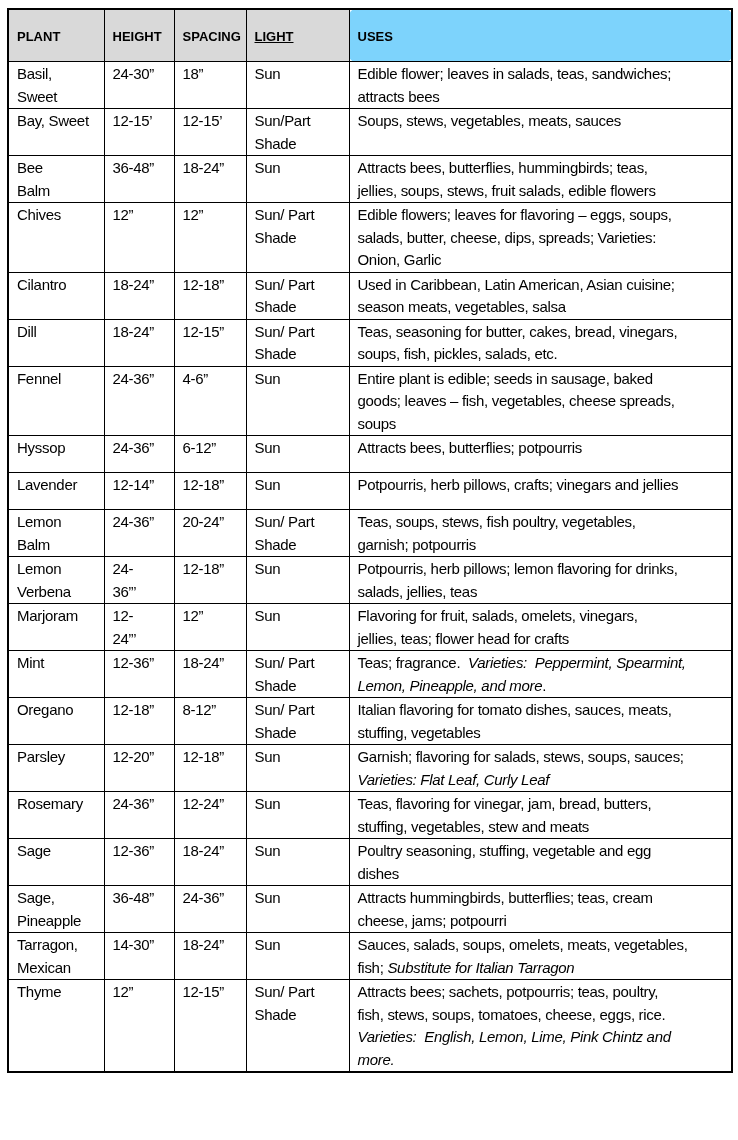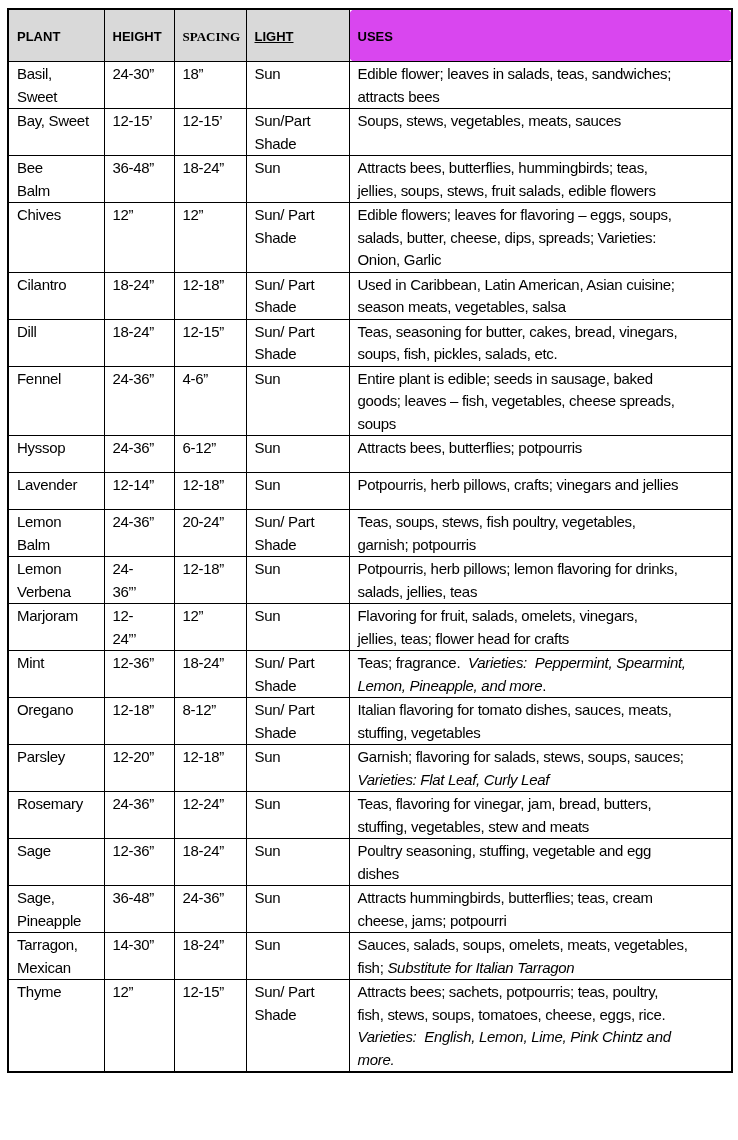--- a/index.html
+++ b/index.html
@@ -56,23 +56,23 @@
       <col style="width:96px">
       <col style="width:70px">
       <col style="width:72px">
       <col style="width:103px">
       <col style="width:383px">
     </colgroup>
     <thead>
       <tr>
           <th style="background: rgb(217, 217, 217);">PLANT</th>
           <th style="background: rgb(217, 217, 217);">HEIGHT</th>
-          <th style="background: rgb(217, 217, 217); font-family: Liberation Serif, serif;">SPACING</th>
+          <th style="background: rgb(217, 217, 217);">SPACING</th>
           <th style="background: rgb(217, 217, 217); text-decoration: underline;">LIGHT</th>
-          <th style="background: #d946ef; border-radius: 7px;">USES</th>
+          <th style="background: #7dd3fc; border-radius: 7px;">USES</th>
         </tr>
     </thead>
     <tbody>
         <tr>
           <td>Basil,
 Sweet</td>
           <td>24-30”</td>
           <td>18”</td>
           <td>Sun</td>
           <td><span>Edible flower; leaves in salads, teas, sandwiches;

